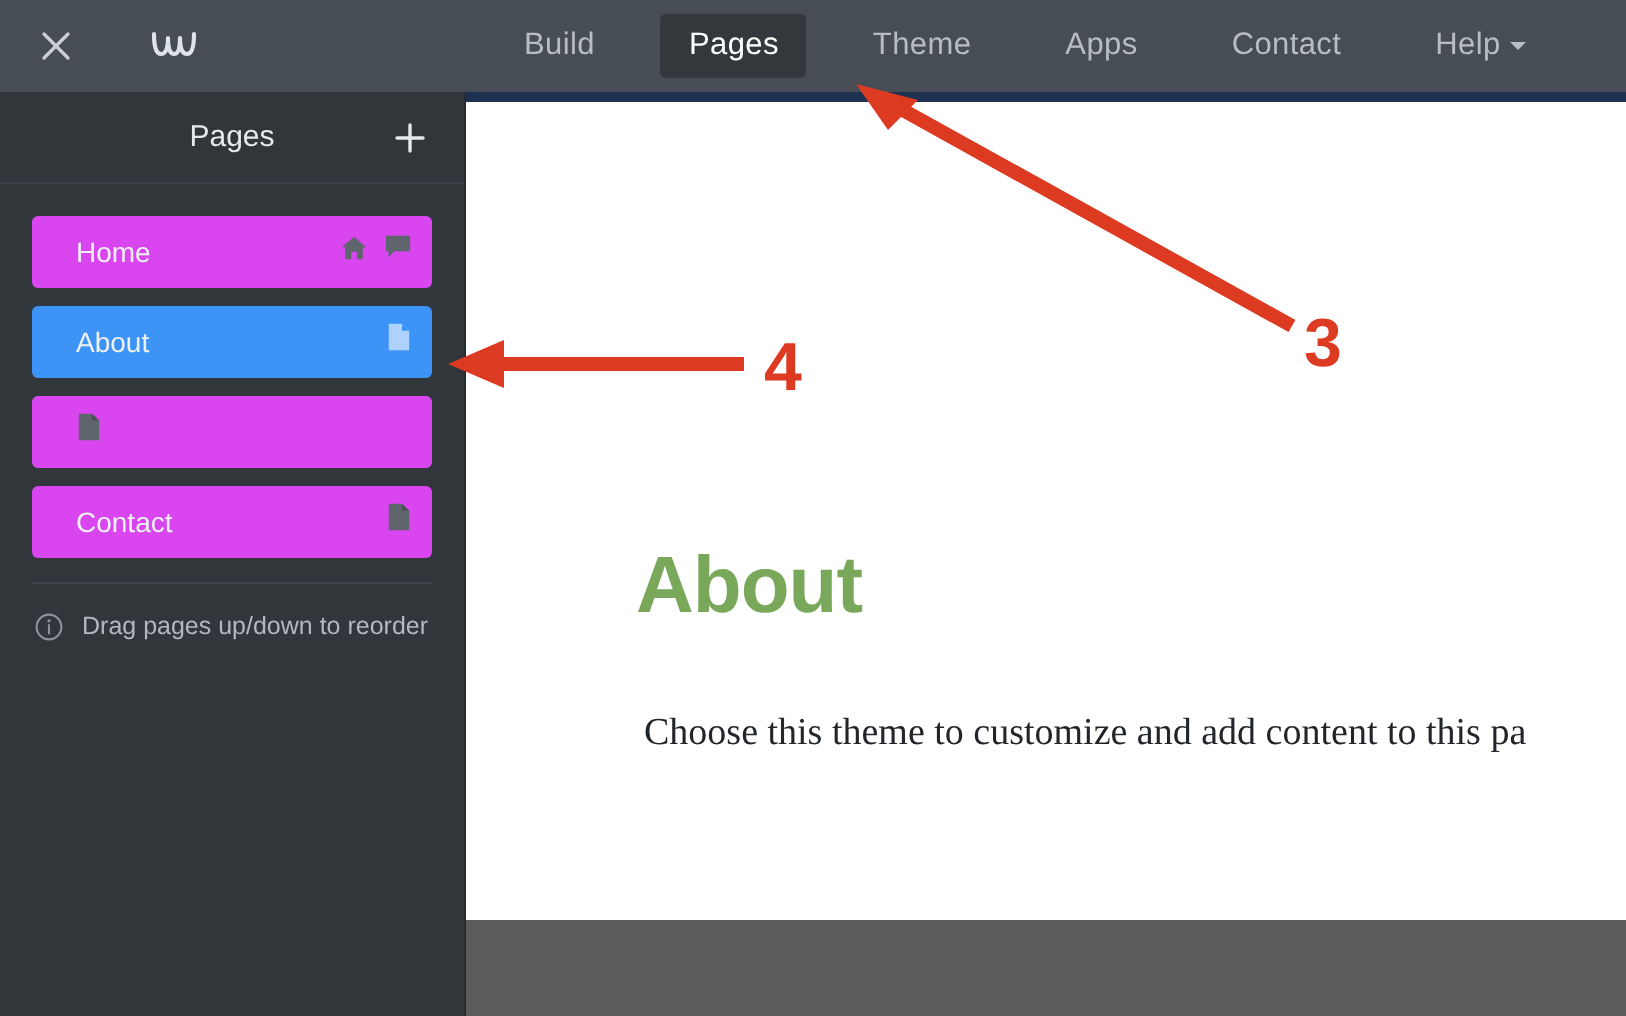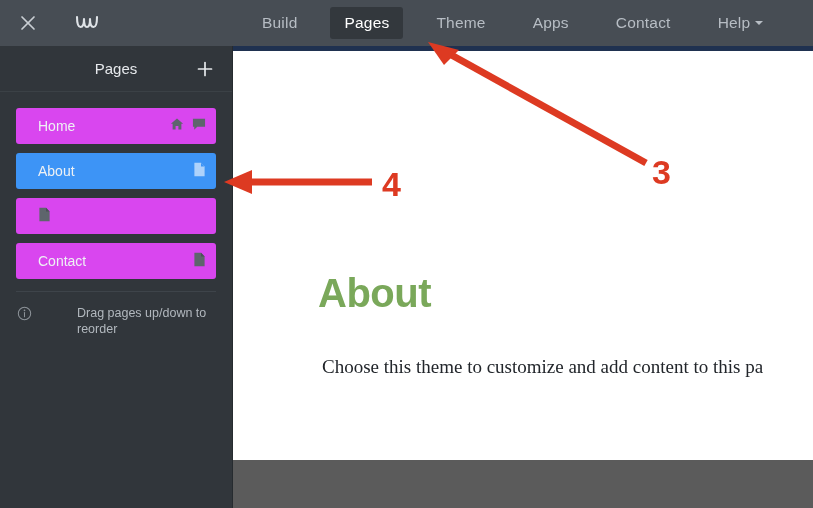--- a/index.html
+++ b/index.html
@@ -86,21 +86,21 @@
   .ic-home, .ic-bubble { color:#5e656c; }
 
   .sb-divider {
     margin:12px 16px 0 16px; height:1px; background:#3e444a;
   }
   .sb-hint {
     display:flex; gap:9px; padding:13px 16px 0 17px;
   }
   .sb-hint-icon { flex:0 0 auto; color:#8d9399; margin-top:1px; }
   .sb-hint-text {
-    font-size:12.5px; line-height:16px; color:#b2b8be;margin-left:36px;
+    font-size:12.5px; line-height:16px; color:#b2b8be;
   }
 
   
   .canvas {
     position:absolute; left:233px; top:51px; width:580px; height:457px;
     background:#5b5b5b;
     overflow:hidden;
   }
   .page-white {
     position:absolute; left:0; top:0; width:580px; height:409px;

